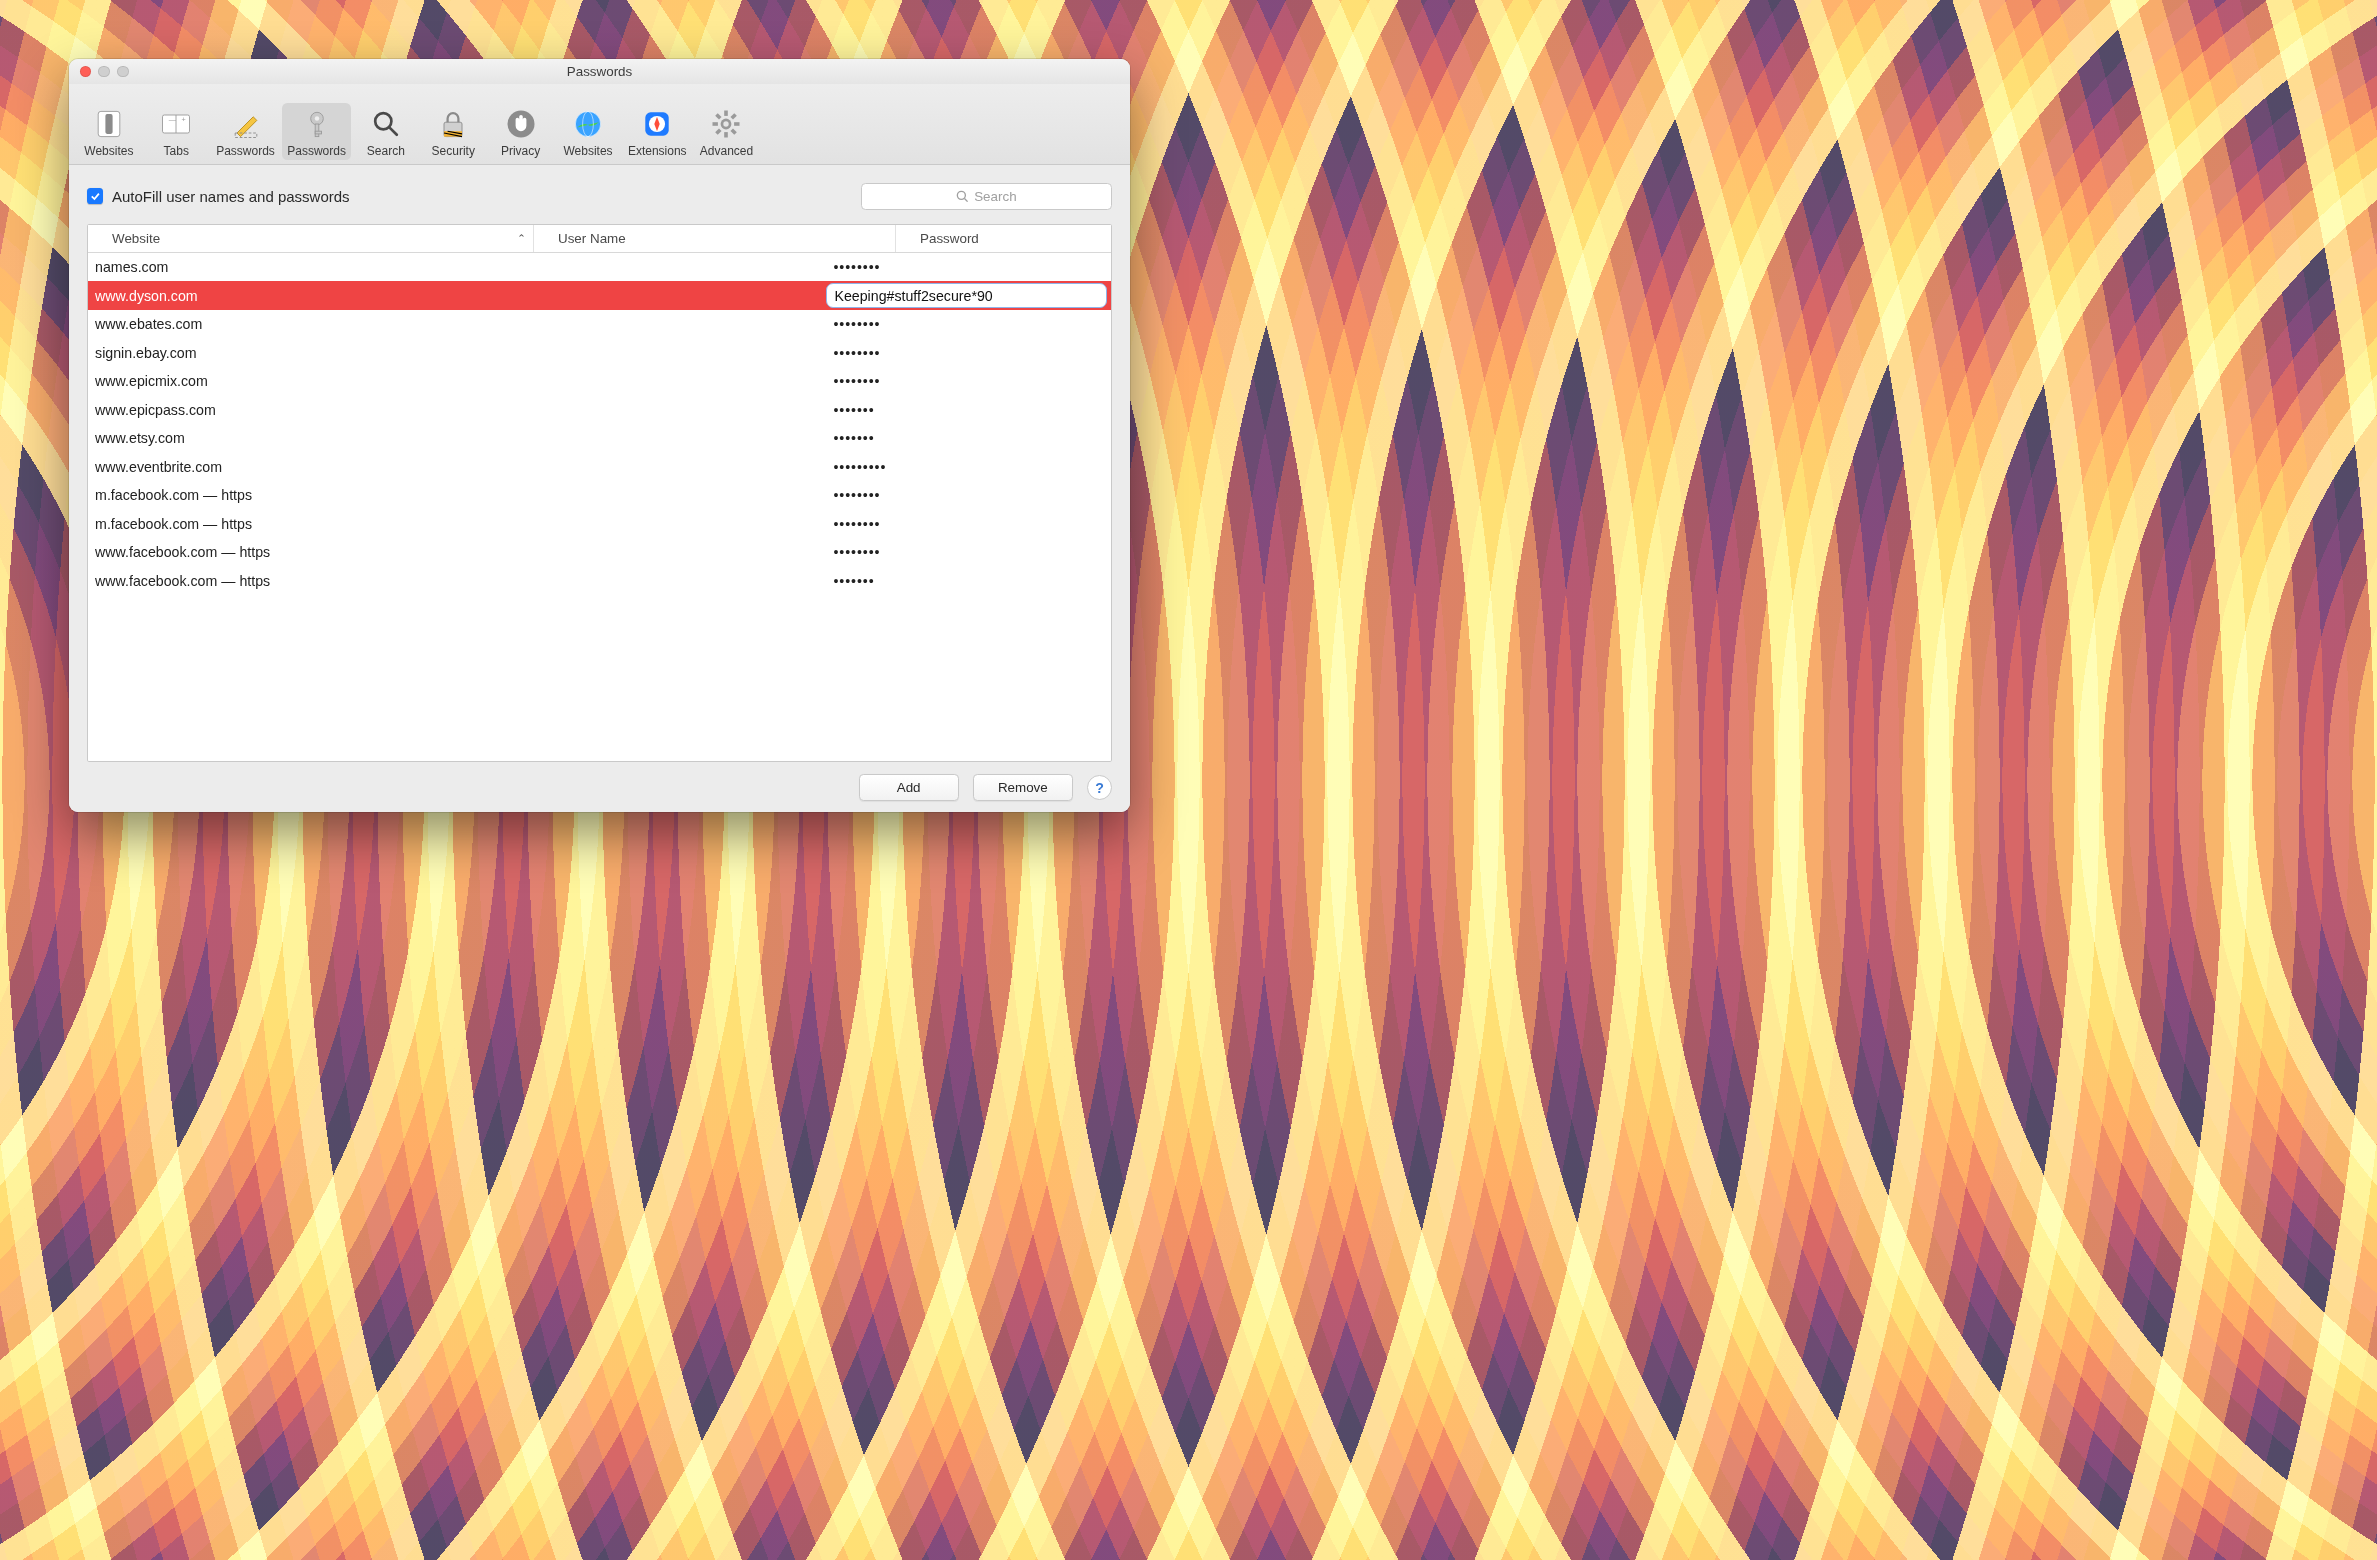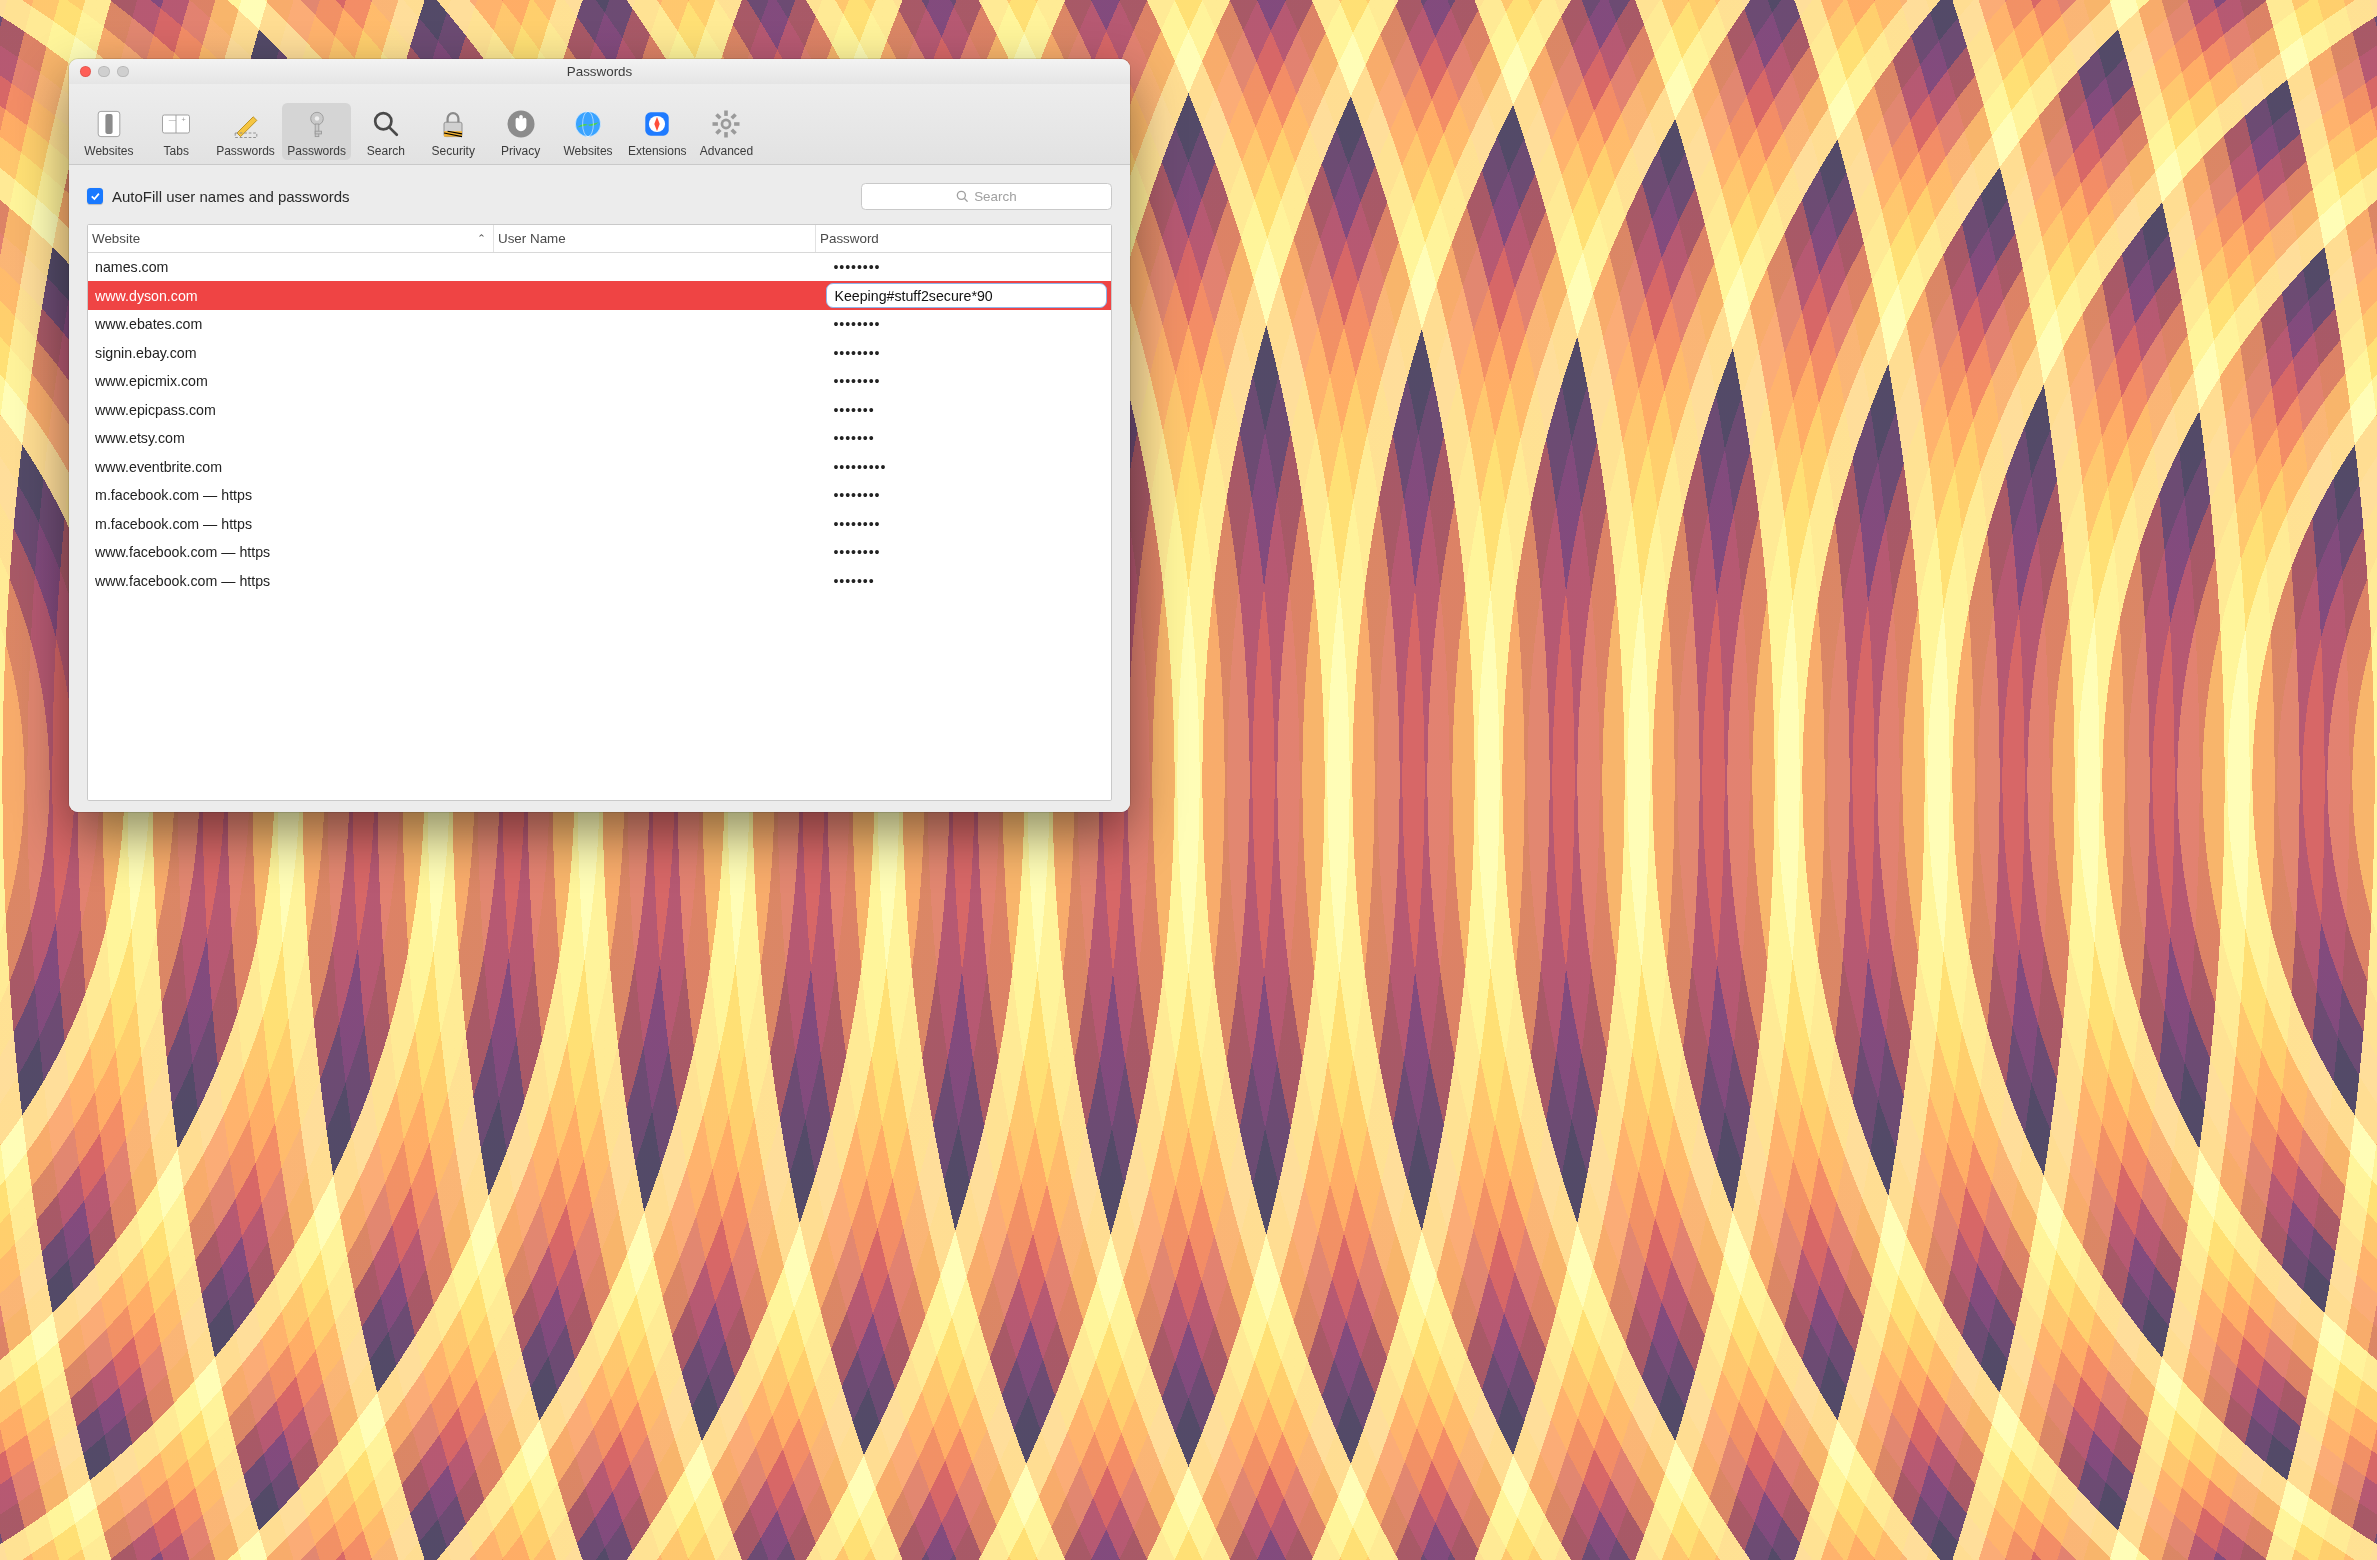--- a/index.html
+++ b/index.html
@@ -164,21 +164,21 @@
     display: flex;
     height: 27px;
     background: #fff;
     border-bottom: 0.9px solid #d8d8d8;
     font-size: 13.4px;
     color: #4a4a4a;
   }
   .th {
     display: flex;
     align-items: center;
-    padding: 0 4px;
+    padding: 0 24px;
     border-right: 0.9px solid #e2e2e2;
     position: relative;
   }
   .th:last-child { border-right: none; }
   .th.website  { width: 397px; }
   .th.username { width: 313px; }
   .th.password { flex: 1; }
   .sort-caret {
     position: absolute;
     right: 7.1px;
@@ -493,16 +493,21 @@
           </div>
           <div class="row">
             <div class="cell website">www.facebook.com — https</div>
             <div class="cell username"></div>
             <div class="cell password">•••••••</div>
           </div>
         </div>
 
     </div>
 
+    <div class="footer">
+      <div class="btn">Add</div>
+      <div class="btn">Remove</div>
+      <div class="help">?</div>
+    </div>
 
   </div>
 </div>
 
 
 </body></html>

